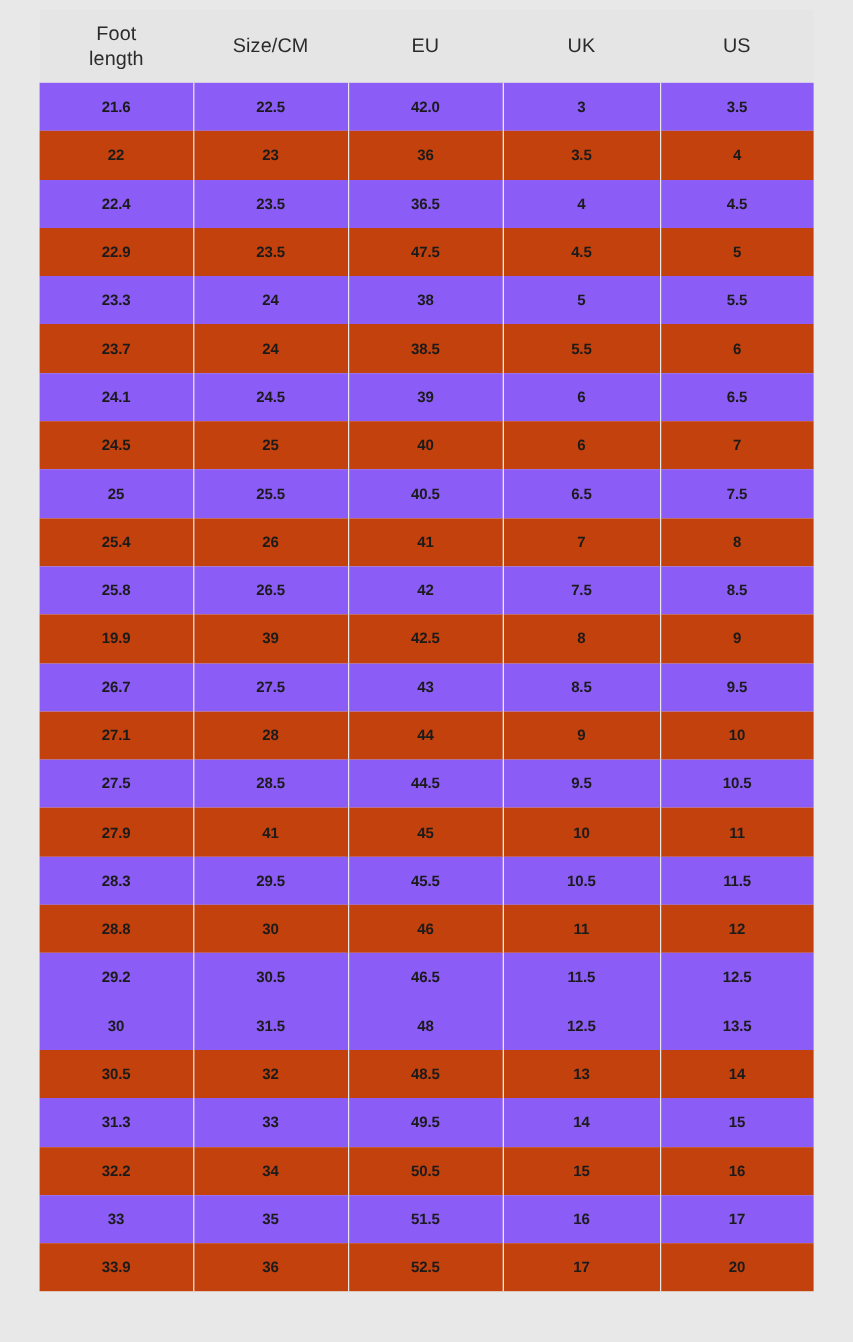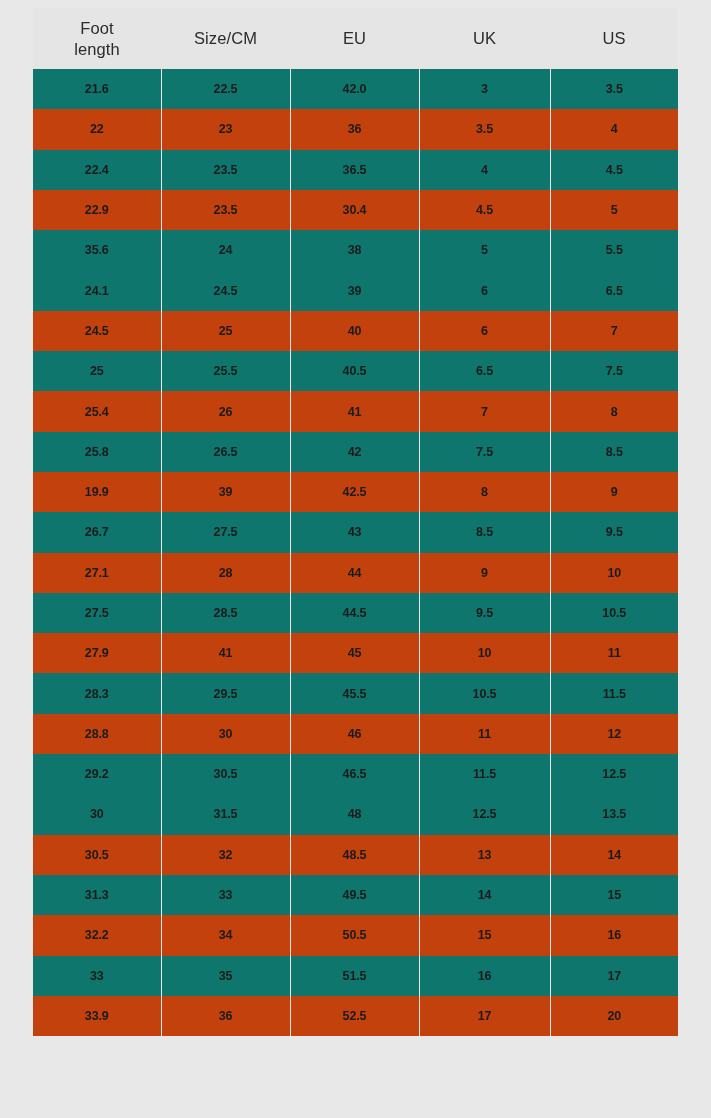--- a/index.html
+++ b/index.html
@@ -53,21 +53,21 @@
   }
 
   thead th .hdr-line {
     display: block;
   }
 
   tbody tr {
     height: 40.3px;
   }
 
-  tbody tr.row-odd  { background: #0f766e; }
+  tbody tr.row-odd  { background: #8b5cf6; }
   tbody tr.row-even { background: #c2410c; }
 
   tbody td {
     height: 40.3px;
     padding: 0 3px;
     text-align: center;
     vertical-align: middle;
     font-size: 12.5px;
     font-weight: 700;
     color: #1b1b1b;
@@ -130,30 +130,37 @@
         <tr class="row-odd">
           <td>22.4</td>
           <td>23.5</td>
           <td>36.5</td>
           <td>4</td>
           <td>4.5</td>
         </tr>
         <tr class="row-even">
           <td>22.9</td>
           <td>23.5</td>
-          <td>30.4</td>
+          <td>47.5</td>
           <td>4.5</td>
           <td>5</td>
         </tr>
         <tr class="row-odd">
-          <td>35.6</td>
+          <td>23.3</td>
           <td>24</td>
           <td>38</td>
           <td>5</td>
           <td>5.5</td>
+        </tr>
+        <tr class="row-even">
+          <td>23.7</td>
+          <td>24</td>
+          <td>38.5</td>
+          <td>5.5</td>
+          <td>6</td>
         </tr>
         <tr class="row-odd">
           <td>24.1</td>
           <td>24.5</td>
           <td>39</td>
           <td>6</td>
           <td>6.5</td>
         </tr>
         <tr class="row-even">
           <td>24.5</td>

